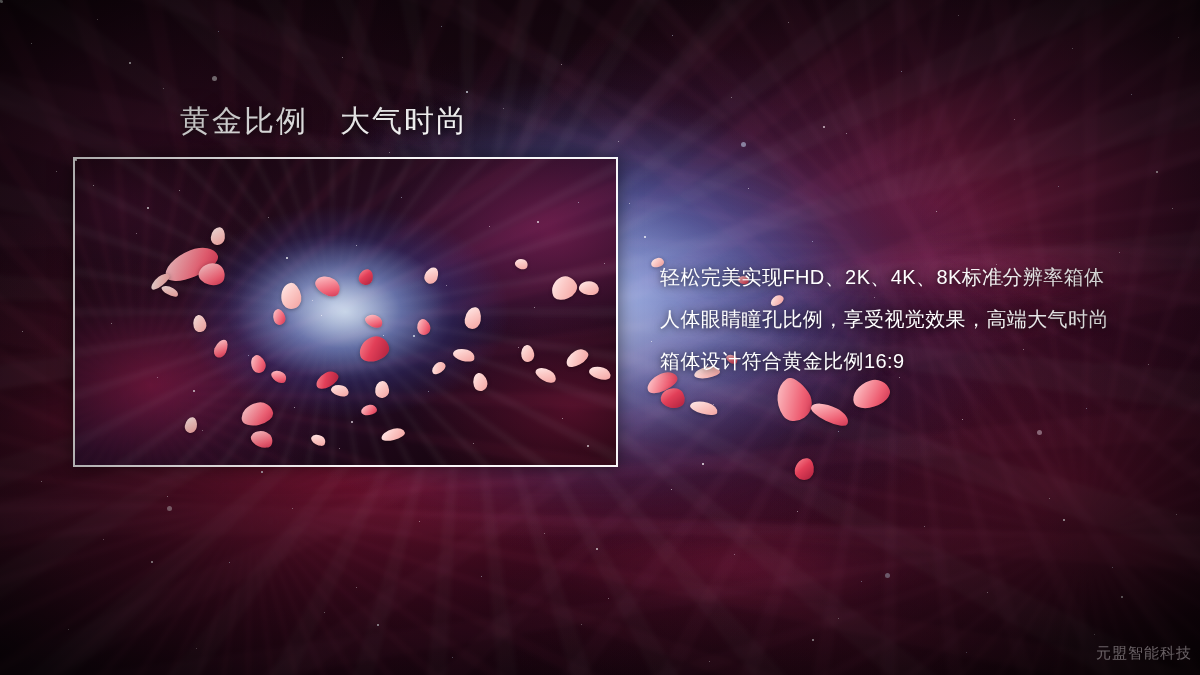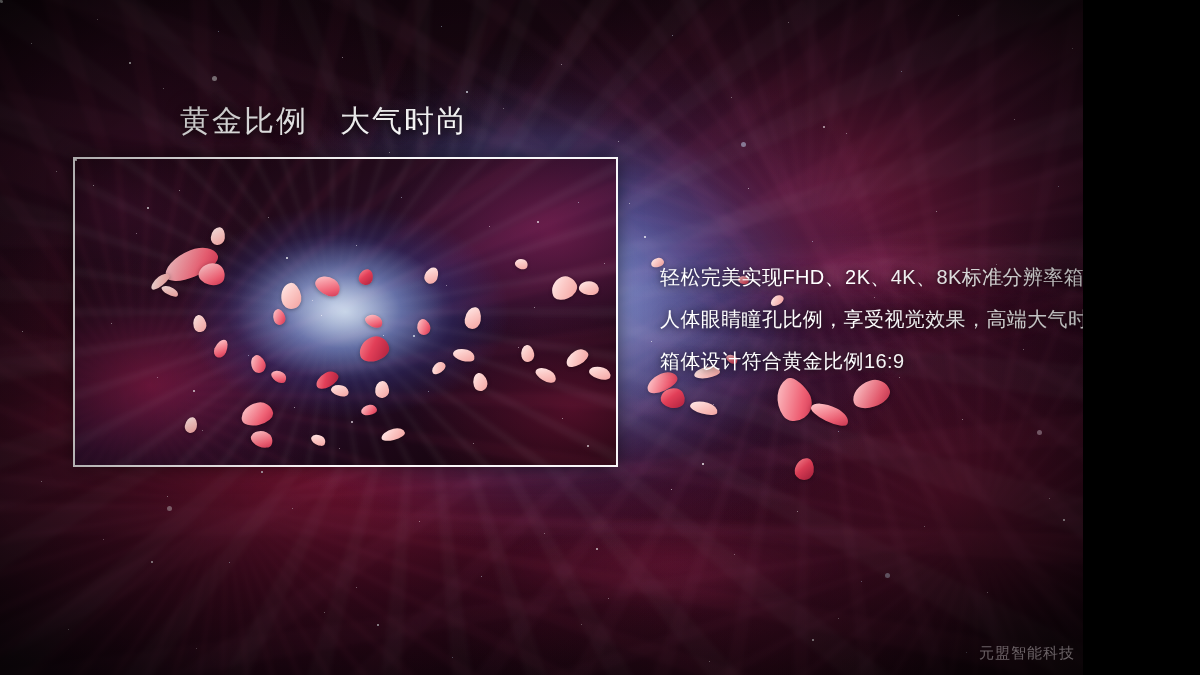--- a/index.html
+++ b/index.html
@@ -2,21 +2,21 @@
 <html><head>
 <meta charset="utf-8">
 <style>
   html,body{margin:0;padding:0;background:#000;}
   body{
     font-family:"Liberation Sans","DejaVu Sans",sans-serif;
     -webkit-font-smoothing:antialiased;
   }
   .slide{
     position:relative;
-    width:1083px;height:675px;
+    width:1200px;height:675px;
     overflow:hidden;
     background:#120309;
   }
 
   
   .bg-base{
     position:absolute;inset:0;
     background:
       radial-gradient(ellipse 46% 52% at 52% 44%, rgba(120,160,255,.62) 0%, rgba(70,95,190,.40) 28%, rgba(40,45,110,.16) 52%, rgba(0,0,0,0) 74%),
       radial-gradient(ellipse 34% 40% at 46% 40%, rgba(190,215,255,.50) 0%, rgba(120,150,235,.24) 38%, rgba(0,0,0,0) 70%),

